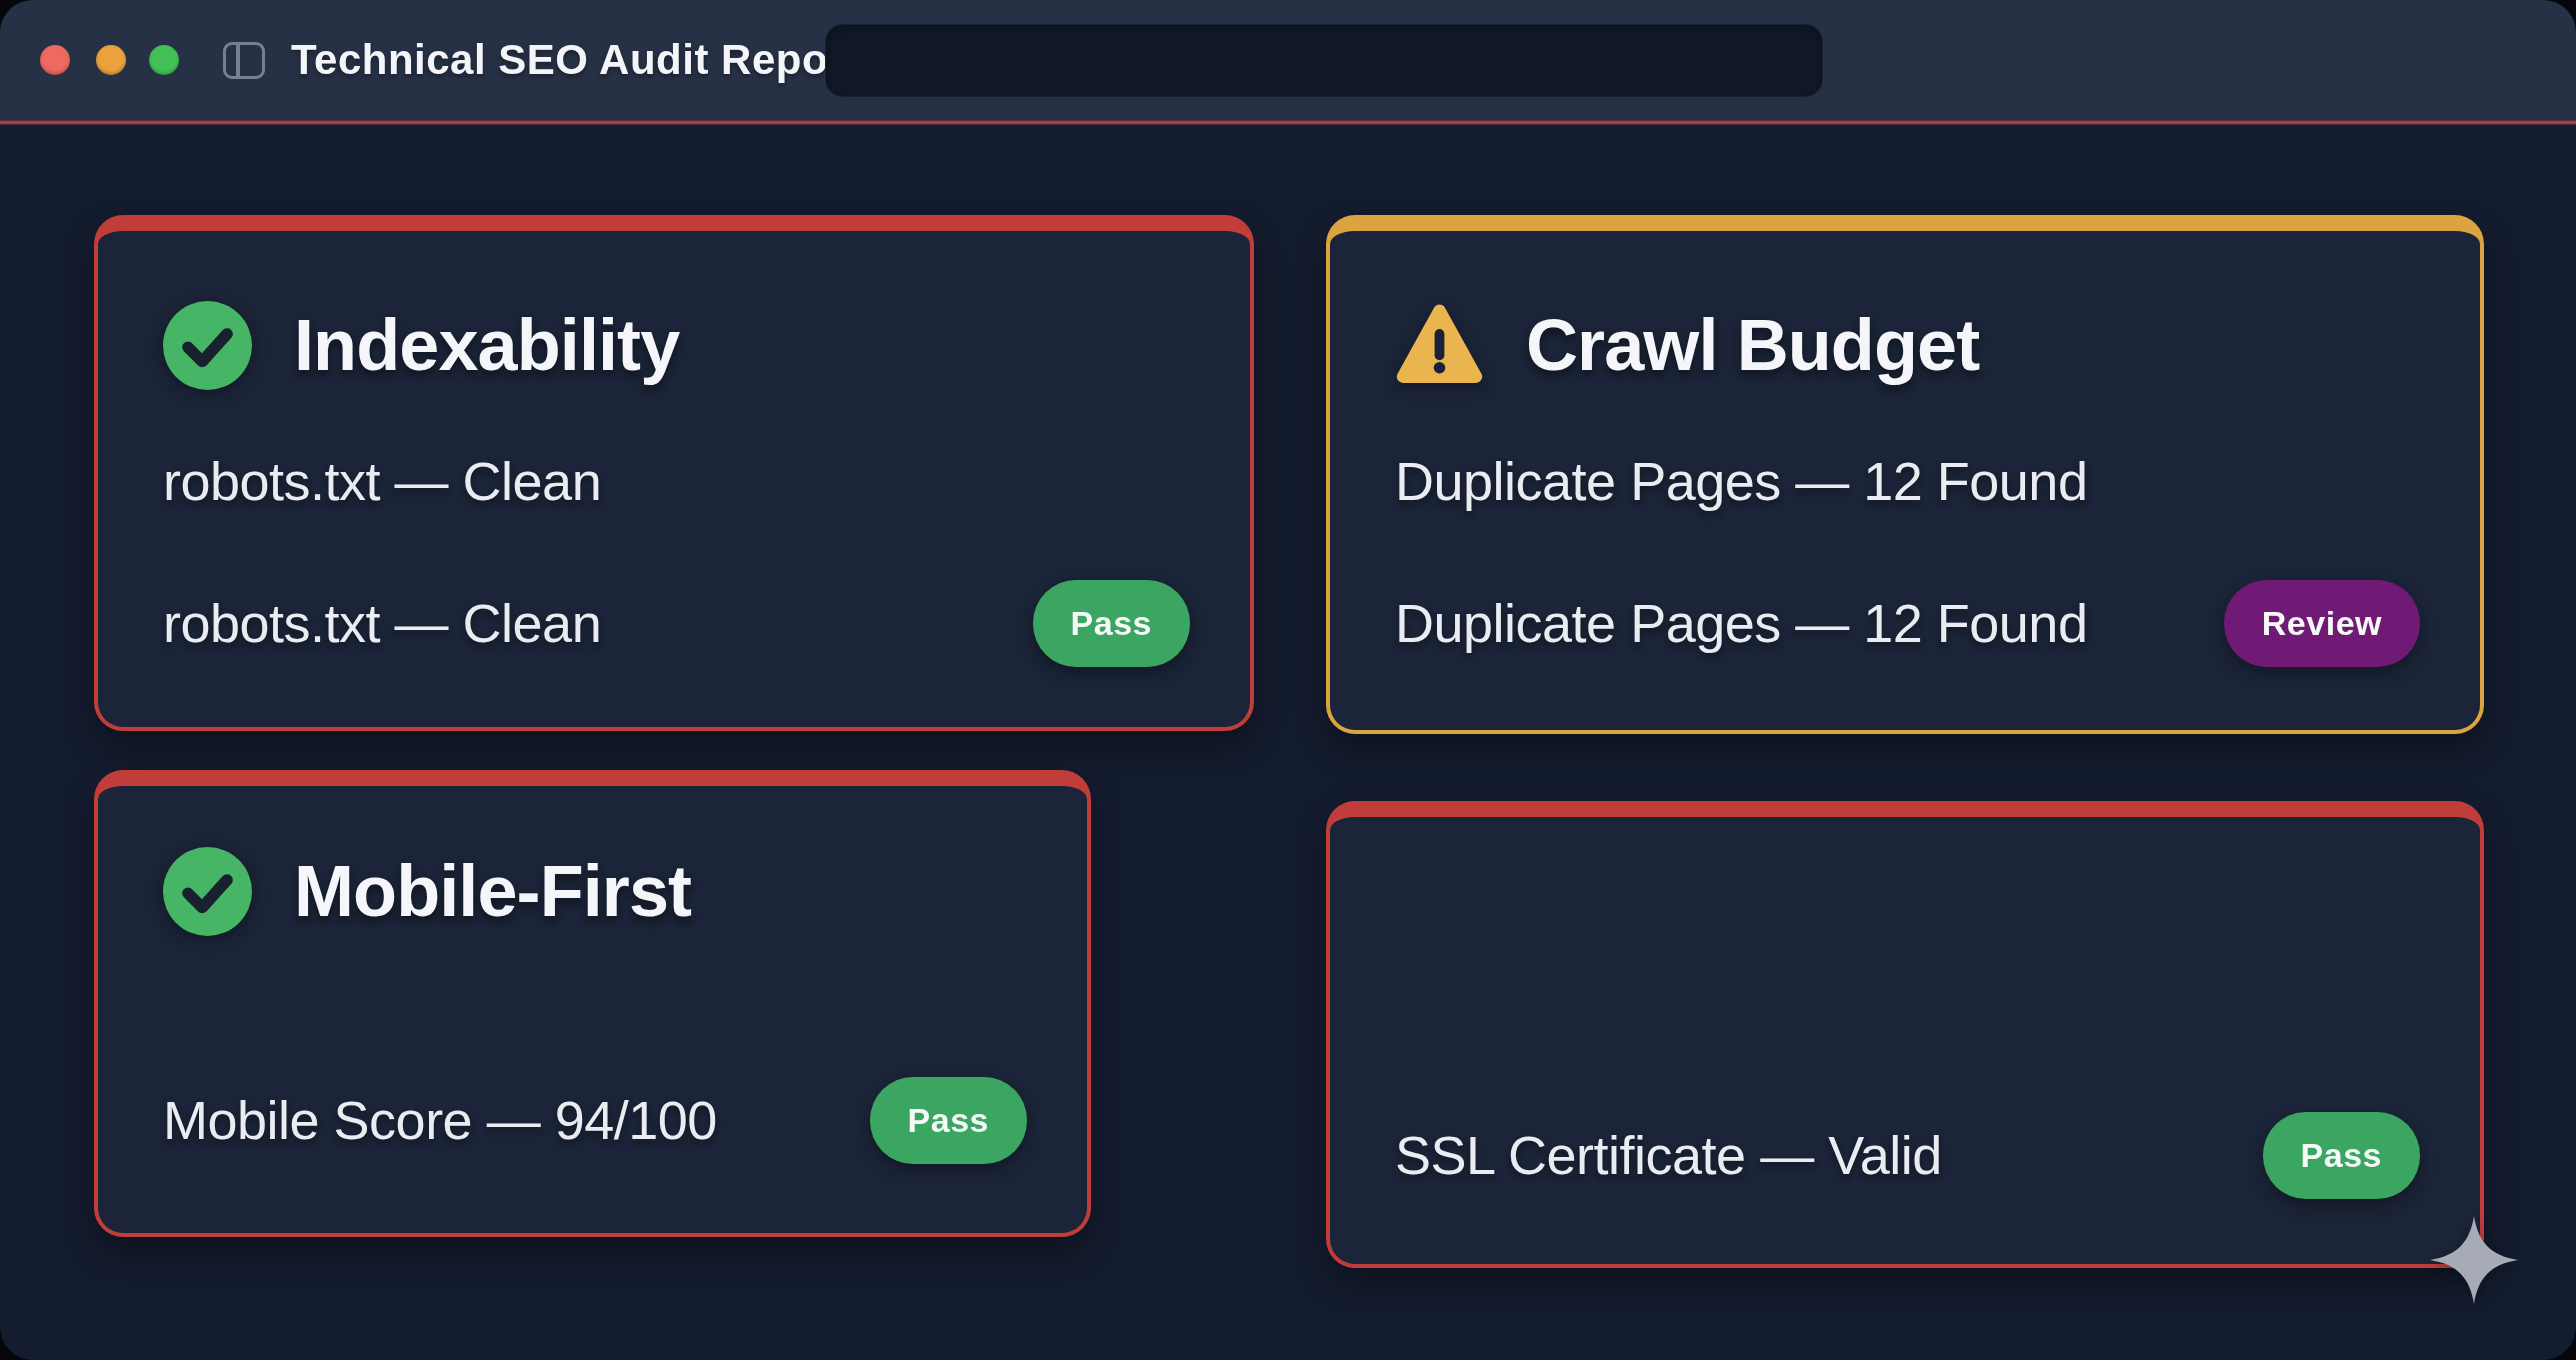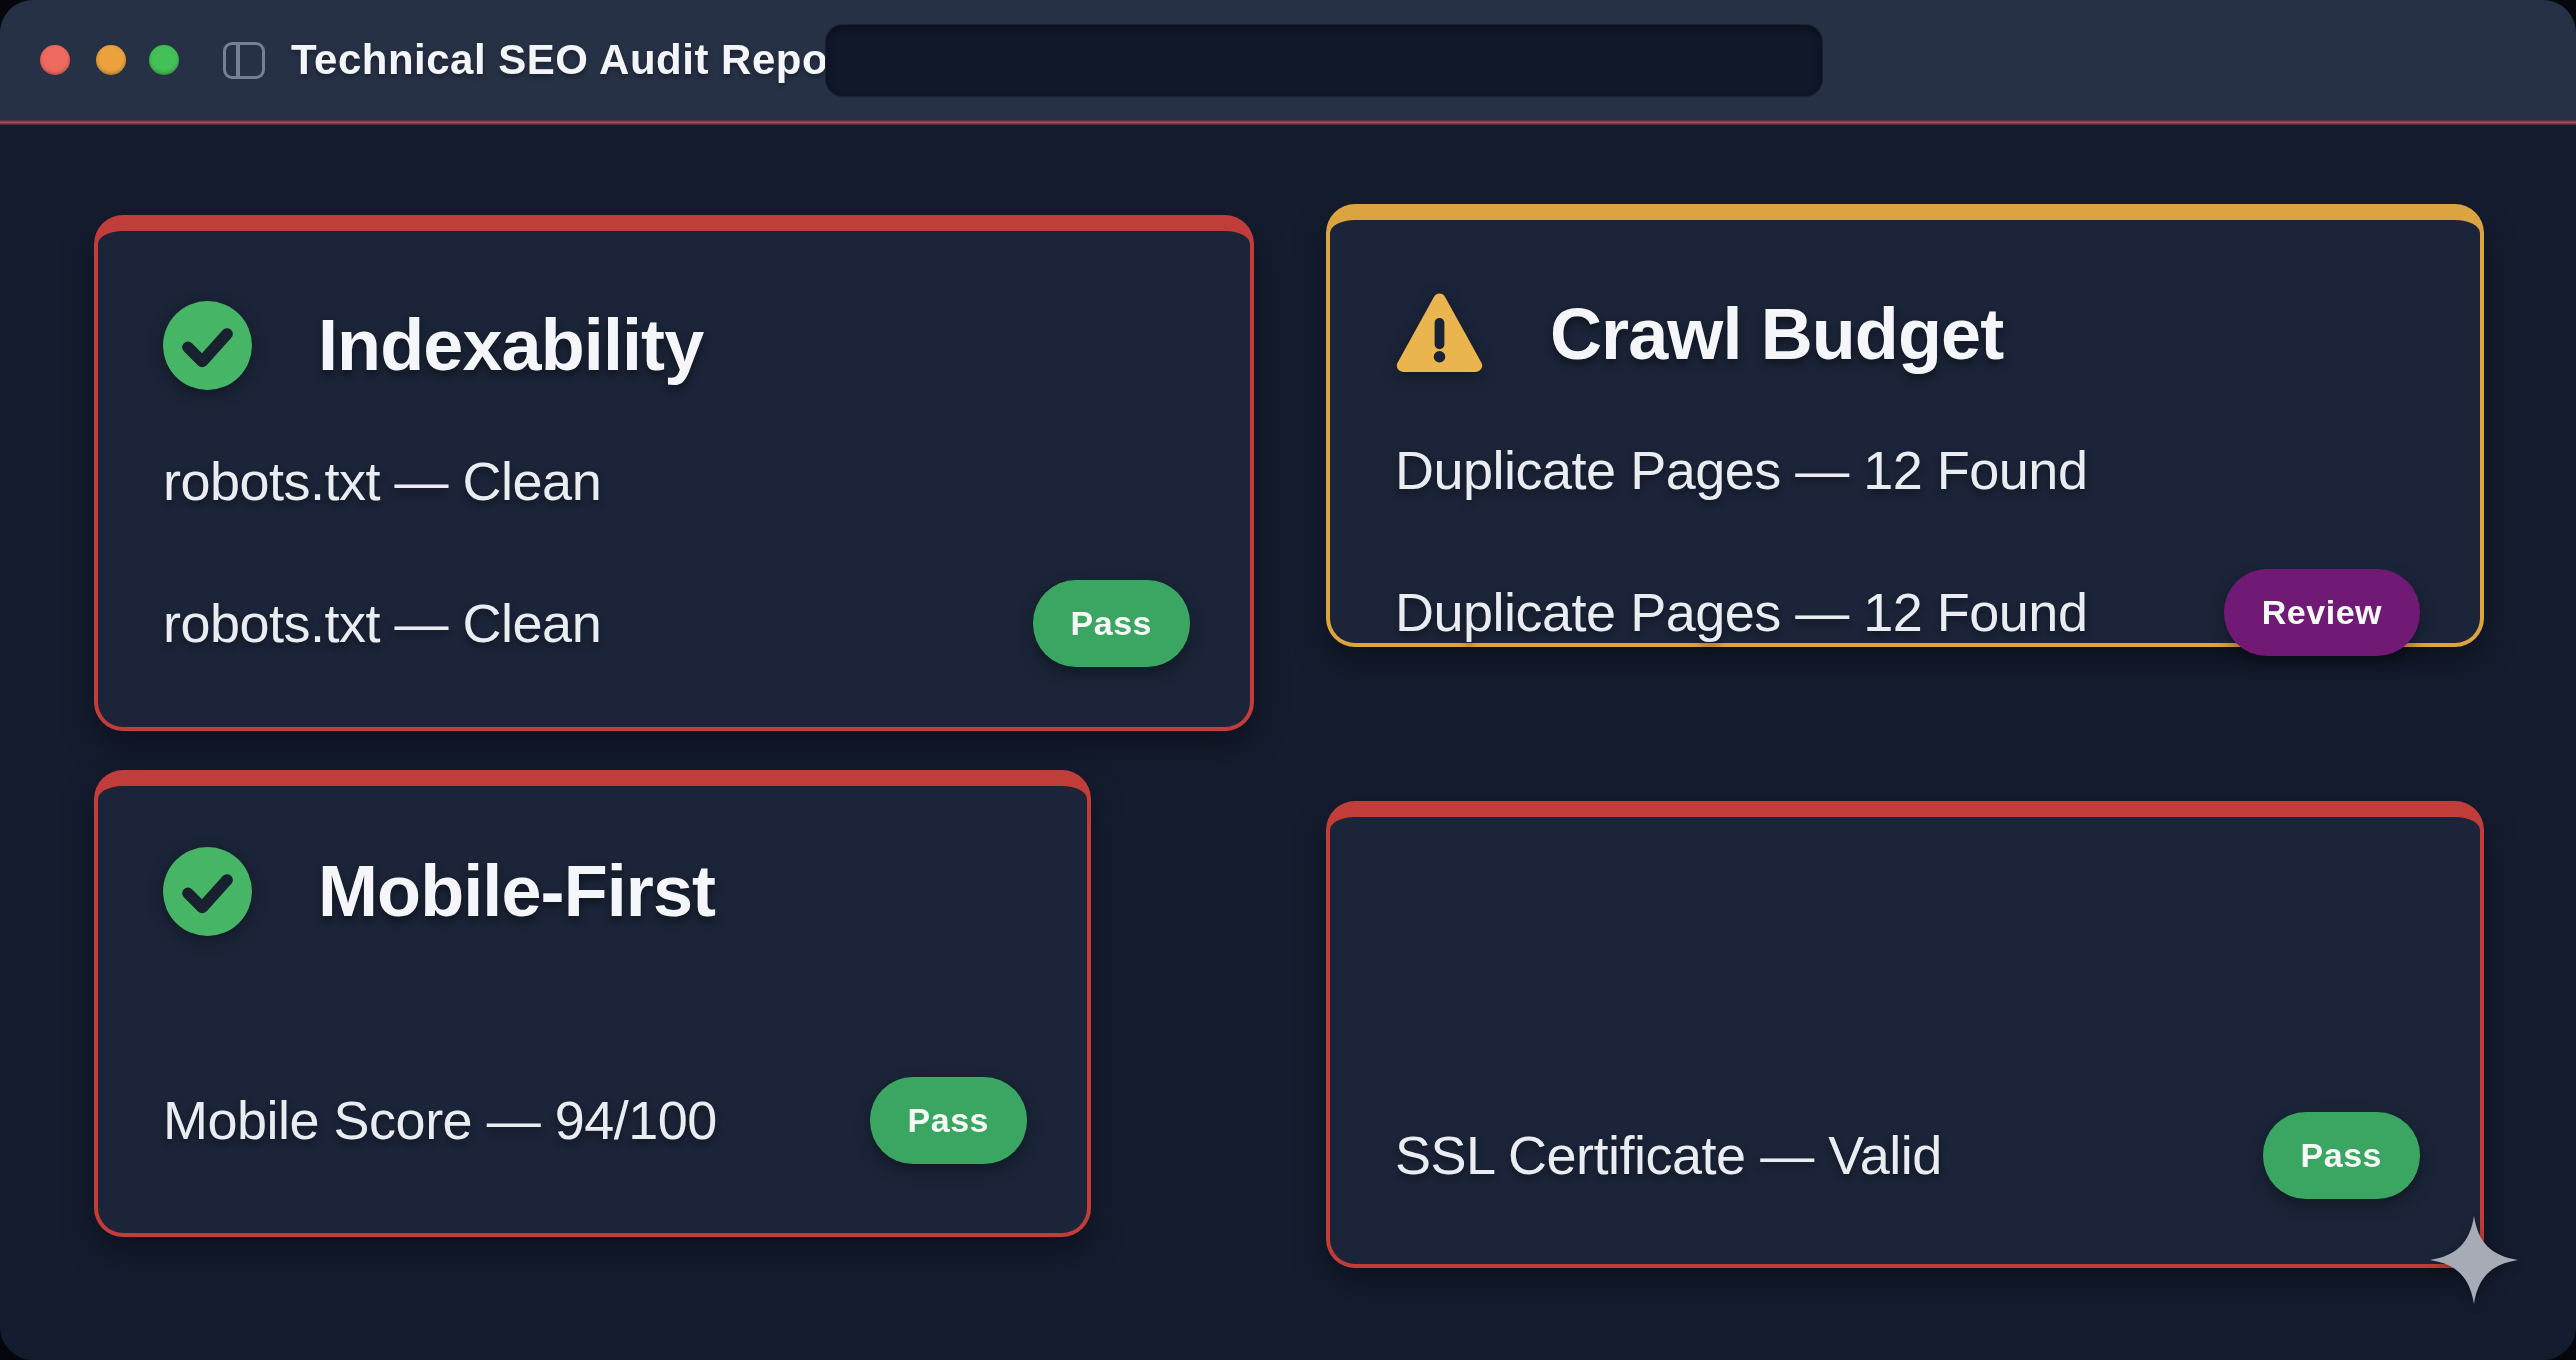--- a/index.html
+++ b/index.html
@@ -45,25 +45,25 @@
     position:absolute;top:120px;left:0;right:0;height:5.4px;
     background:linear-gradient(180deg,#4a2230 0%,#a84f62 45%,#4a2230 100%);
   }
   
   .card{
     position:absolute;box-sizing:border-box;background:#1b2438;
     border:4.5px solid #c03d3a;border-top-width:16.3px;border-radius:29px;
     box-shadow:0 14.5px 33px rgba(0,0,0,.38);
   }
   .card-1{left:94px;top:215px;width:1160px;height:516px;}
-  .card-2{left:1326px;top:204px;width:1158px;height:443px;}
+  .card-2{left:1326px;top:215px;width:1158px;height:519px;}
   .card-3{left:94px;top:770px;width:997px;height:467px;}
   .card-4{left:1326px;top:801px;width:1158px;height:467px;}
   .card-header{
-    position:absolute;left:65px;display:flex;align-items:center;gap:66px;height:90px;
+    position:absolute;left:65px;display:flex;align-items:center;gap:42px;height:90px;
   }
   .card-1 .card-header,.card-2 .card-header{top:69px;}
   .card-3 .card-header,.card-4 .card-header{top:60px;}
   .status-icon{width:89px;height:89px;flex-shrink:0;filter:drop-shadow(0 4.5px 7.2px rgba(0,0,0,.35));}
   .card-title{
     font-size:72px;font-weight:700;color:#f4f6f9;letter-spacing:-0.9px;
     text-shadow:0 4.5px 8.1px rgba(0,0,0,.45);white-space:nowrap;
   }
   .row{
     position:absolute;left:65px;right:60px;height:90px;

